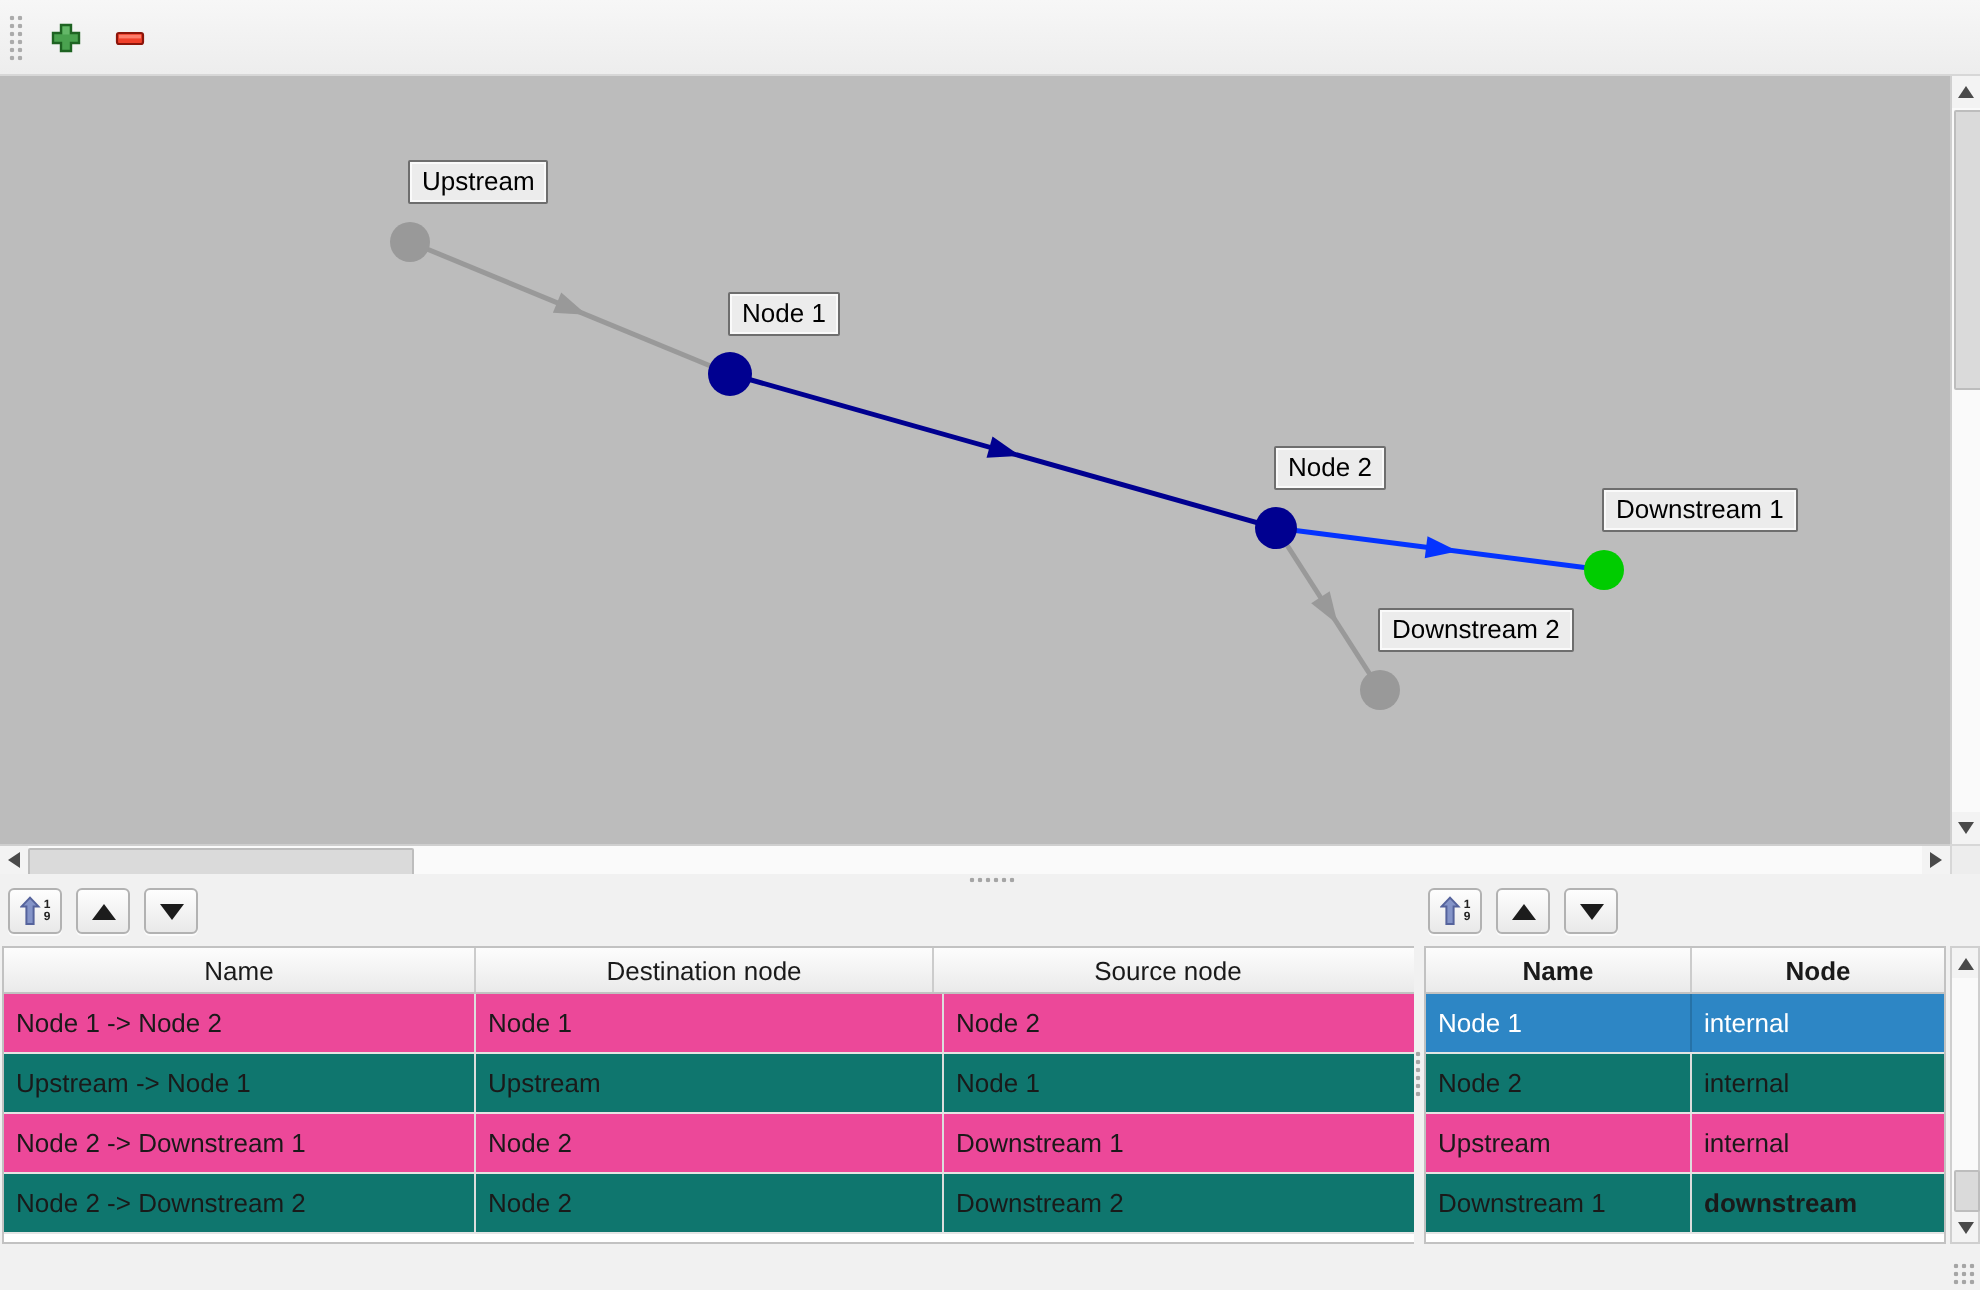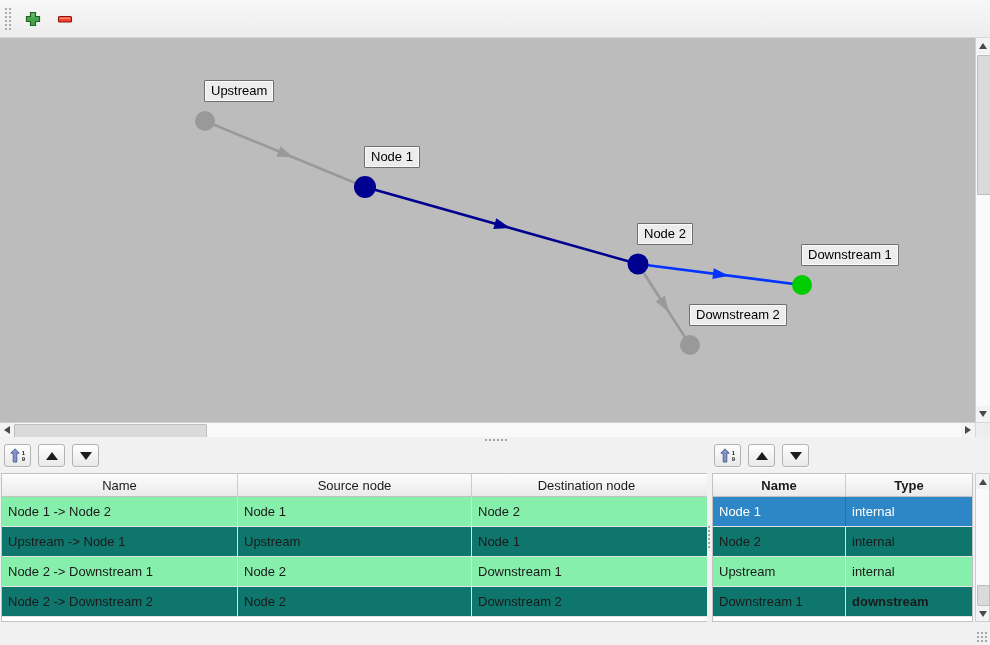--- a/index.html
+++ b/index.html
@@ -62,21 +62,21 @@
   .sort-digits{display:flex;flex-direction:column;font-size:6px;line-height:6px;color:#222;margin-left:1px;font-weight:bold;}
 
   
   .dtable{background:#ffffff;border:1px solid #c2c2c2;overflow:hidden;}
   .thead{display:flex;height:22px;background:linear-gradient(#fdfdfd,#eaeaea);
     border-bottom:1px solid #c2c2c2;}
   .th{display:flex;align-items:center;justify-content:center;border-right:1px solid #cccccc;
     box-sizing:border-box;height:100%;}
   .th:last-child{border-right:none;}
   .thead.bold .th{font-weight:bold;}
-  .tr{display:flex;height:30px;border-bottom:1px solid #e4e4e4;box-sizing:border-box;background:#86efac;}
+  .tr{display:flex;height:30px;border-bottom:1px solid #e4e4e4;box-sizing:border-box;background:#ec4899;}
   .tr.alt{background:#0f766e;}
   .td{display:flex;align-items:center;padding-left:6px;border-right:1px solid #dddddd;
     box-sizing:border-box;height:100%;overflow:hidden;white-space:nowrap;}
   .td:last-child{border-right:none;}
   .tr.selected{color:#ffffff;}
   .tr.selected .td{border-right-color:rgba(0,0,0,0.15);}
 
   
   .statusbar{left:0;top:625px;width:990px;height:20px;background:#f1f1f1;}
   .resize-grip{position:absolute;right:2px;bottom:2px;width:12px;height:12px;
@@ -189,22 +189,22 @@
       <i class="tri-up"></i>
     </button>
   <button class="pt-btn">
       <i class="tri-down"></i>
     </button>
 </div>
 
 <div class="abs dtable" style="left:1px;top:473px;width:707px;height:149px;" id="edges-table">
     <div class="thead">
       <div class="th" style="width: 236px;">Name</div>
+      <div class="th" style="width: 229px;">Destination node</div>
       <div class="th" style="width: 234px;">Source node</div>
-      <div class="th" style="width: 229px;">Destination node</div>
     </div>
     <div class="tr">
       <div class="td" style="width: 236px;">Node 1 -&gt; Node 2</div>
       <div class="td" style="width: 234px;">Node 1</div>
       <div class="td" style="width: 229px;">Node 2</div>
     </div>
     <div class="tr alt">
       <div class="td" style="width: 236px;">Upstream -&gt; Node 1</div>
       <div class="td" style="width: 234px;">Upstream</div>
       <div class="td" style="width: 229px;">Node 1</div>
@@ -221,21 +221,21 @@
     </div>
   </div>
 
 <div class="abs v-splitter">
   <div class="dots"></div>
 </div>
 
 <div class="abs dtable" style="left:712px;top:473px;width:261px;height:149px;" id="nodes-table">
     <div class="thead bold">
       <div class="th" style="width: 133px;">Name</div>
-      <div class="th" style="width: 126px;">Type</div>
+      <div class="th" style="width: 126px;">Node</div>
     </div>
     <div class="tr selected" style="background: rgb(45, 134, 197);">
       <div class="td" style="width: 133px;">Node 1</div>
       <div class="td" style="width: 126px;">internal</div>
     </div>
     <div class="tr alt">
       <div class="td" style="width: 133px;">Node 2</div>
       <div class="td" style="width: 126px;">internal</div>
     </div>
     <div class="tr">

